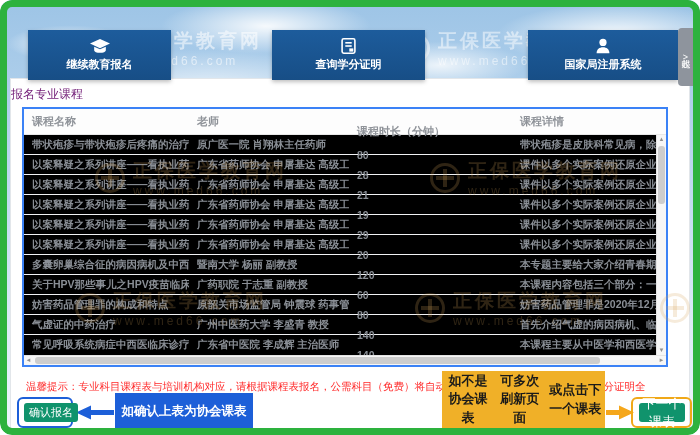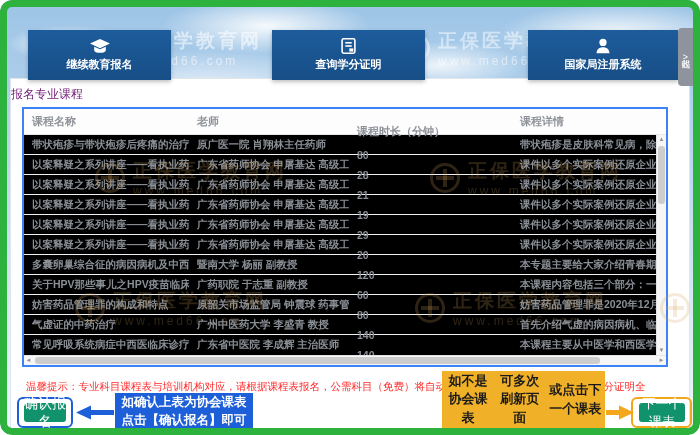--- a/index.html
+++ b/index.html
@@ -56,21 +56,21 @@
   .hscrollbar .arr { position:absolute; top:0; width:9px; height:9px; font-size:6px; color:#8f8f8f; text-align:center; line-height:9px; }
   .hscrollbar .arr.left { left:0; } .hscrollbar .arr.right { right:0; }
   .hthumb { position:absolute; left:11px; top:1px; height:7px; width:565px; background:#cdcdcd; border-radius:3px; }
 
   
   .tip { position:absolute; left:26px; top:380px; font-size:10.5px; color:#ff2a2a; z-index:5; white-space:nowrap; }
   .confirm-outline { position:absolute; left:17px; top:397px; width:56px; height:31px; border:2px solid #1d5fd8;
     border-radius:6px; z-index:10; }
   .btn-green { position:absolute; background:#10936c; color:#fff; border:none; border-radius:3px;
     display:flex; align-items:center; justify-content:center; cursor:pointer; z-index:11; font-family:inherit; }
-  #confirm-btn { left:24px; top:403px; width:42px; height:19px; font-size:14px;font-family:Liberation Mono, monospace; }
+  #confirm-btn { left:24px; top:403px; width:54px; height:19px; font-size:11px;font-family:Liberation Mono, monospace; }
   #next-btn { left:639px; top:403px; width:46px; height:19px; font-size:13px; }
   .next-outline { position:absolute; left:631px; top:397px; width:61px; height:31px; border:2px solid #f0a818;
     border-radius:6px; z-index:10; }
   .arrow { position:absolute; z-index:10; }
   #arrow-blue { left:76px; top:405px; }
   #arrow-orange { left:606px; top:405px; }
   .blue-note { position:absolute; left:115px; top:393px; width:138px; height:37px; background:#1d5fd8; color:#fff;
     font-size:12.5px; font-weight:bold; line-height:1.4; display:flex; flex-direction:column; align-items:center;
     justify-content:center; z-index:10; text-align:center; }
   .yellow-note { position:absolute; left:442px; top:371px; width:163px; height:57px; background:#f0b028; color:#1a1a1a;
@@ -214,21 +214,20 @@
 
   <div class="confirm-outline"></div>
   <button class="btn-green" id="confirm-btn">确认报名</button>
   <div class="arrow" id="arrow-blue">
     <svg width="38" height="15" viewBox="0 0 38 15">
         <path d="M38 5 L15 5 L15 0.5 L0 7.5 L15 14.5 L15 10 L38 10 Z" fill="#1d5fd8"></path>
       </svg>
   </div>
   <div class="blue-note">
     <span>如确认上表为协会课表</span>
-    <span>点击【确认报名】即可</span>
   </div>
 
   <div class="yellow-note">
     <span>如不是协会课表</span>
     <span>可多次刷新页面</span>
     <span>或点击下一个课表</span>
   </div>
   <div class="arrow" id="arrow-orange">
     <svg width="28" height="15" viewBox="0 0 28 15">
         <path d="M0 5 L13 5 L13 0.5 L28 7.5 L13 14.5 L13 10 L0 10 Z" fill="#f5a71b"></path>

